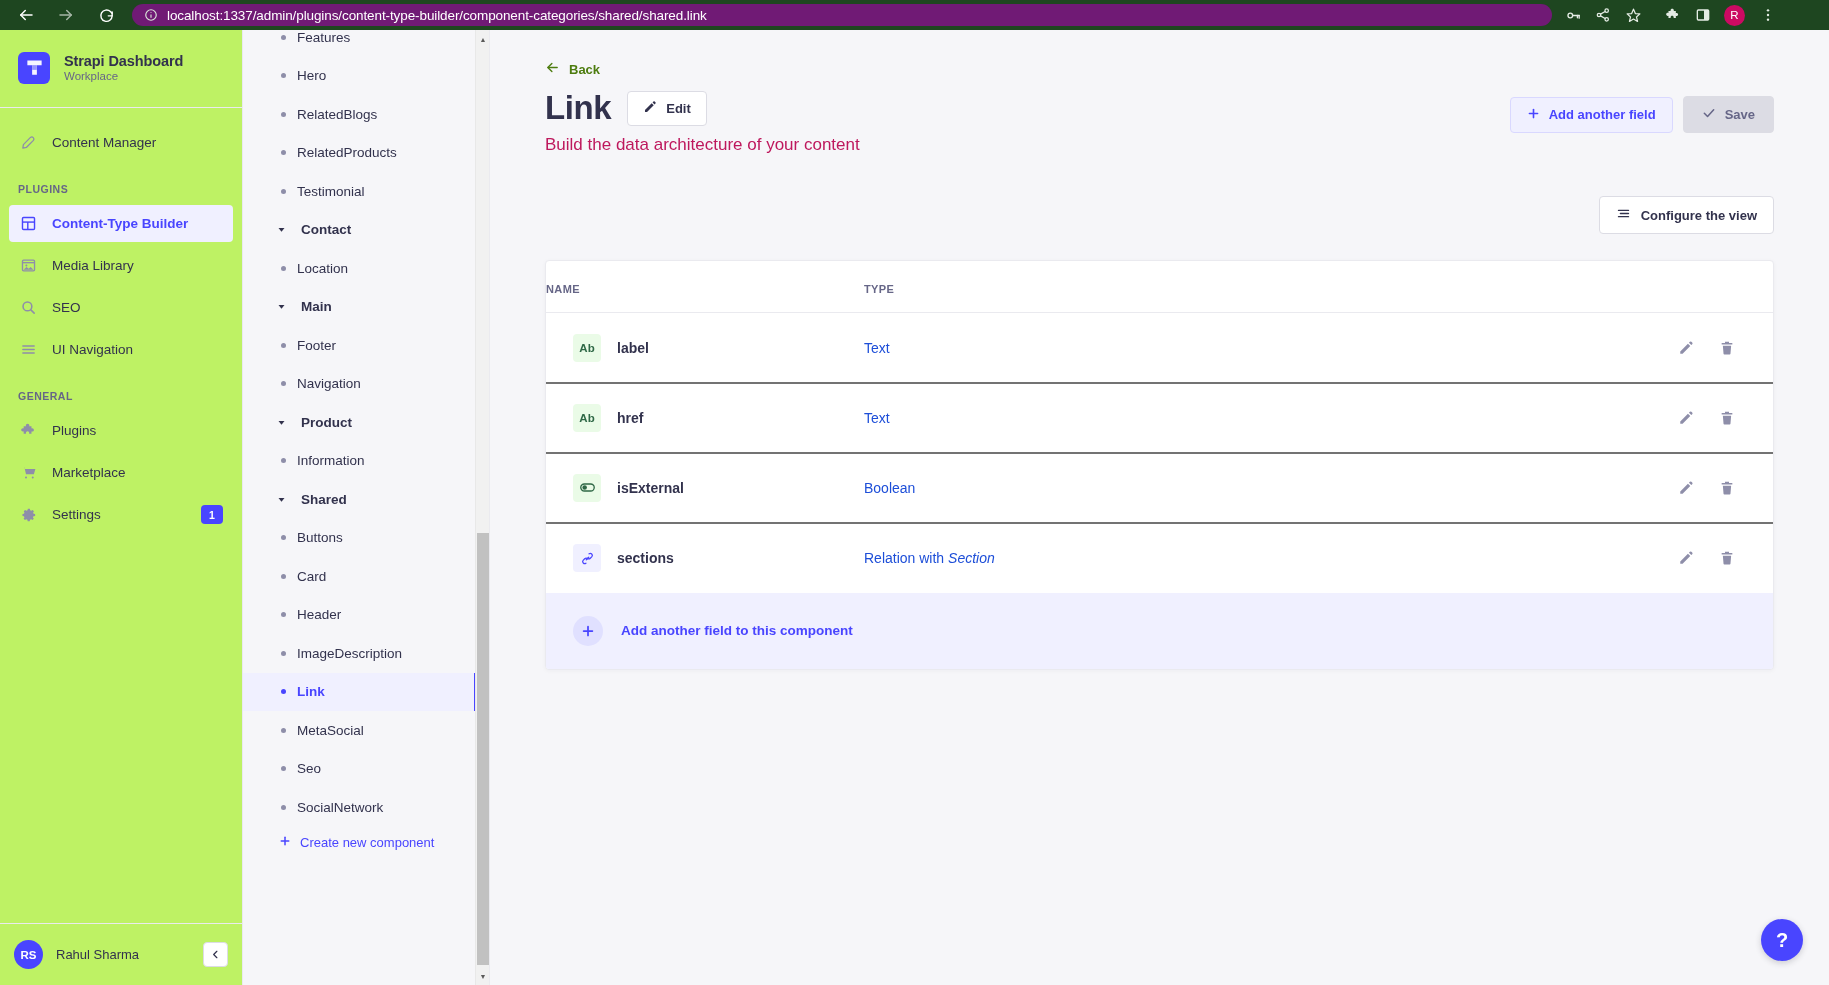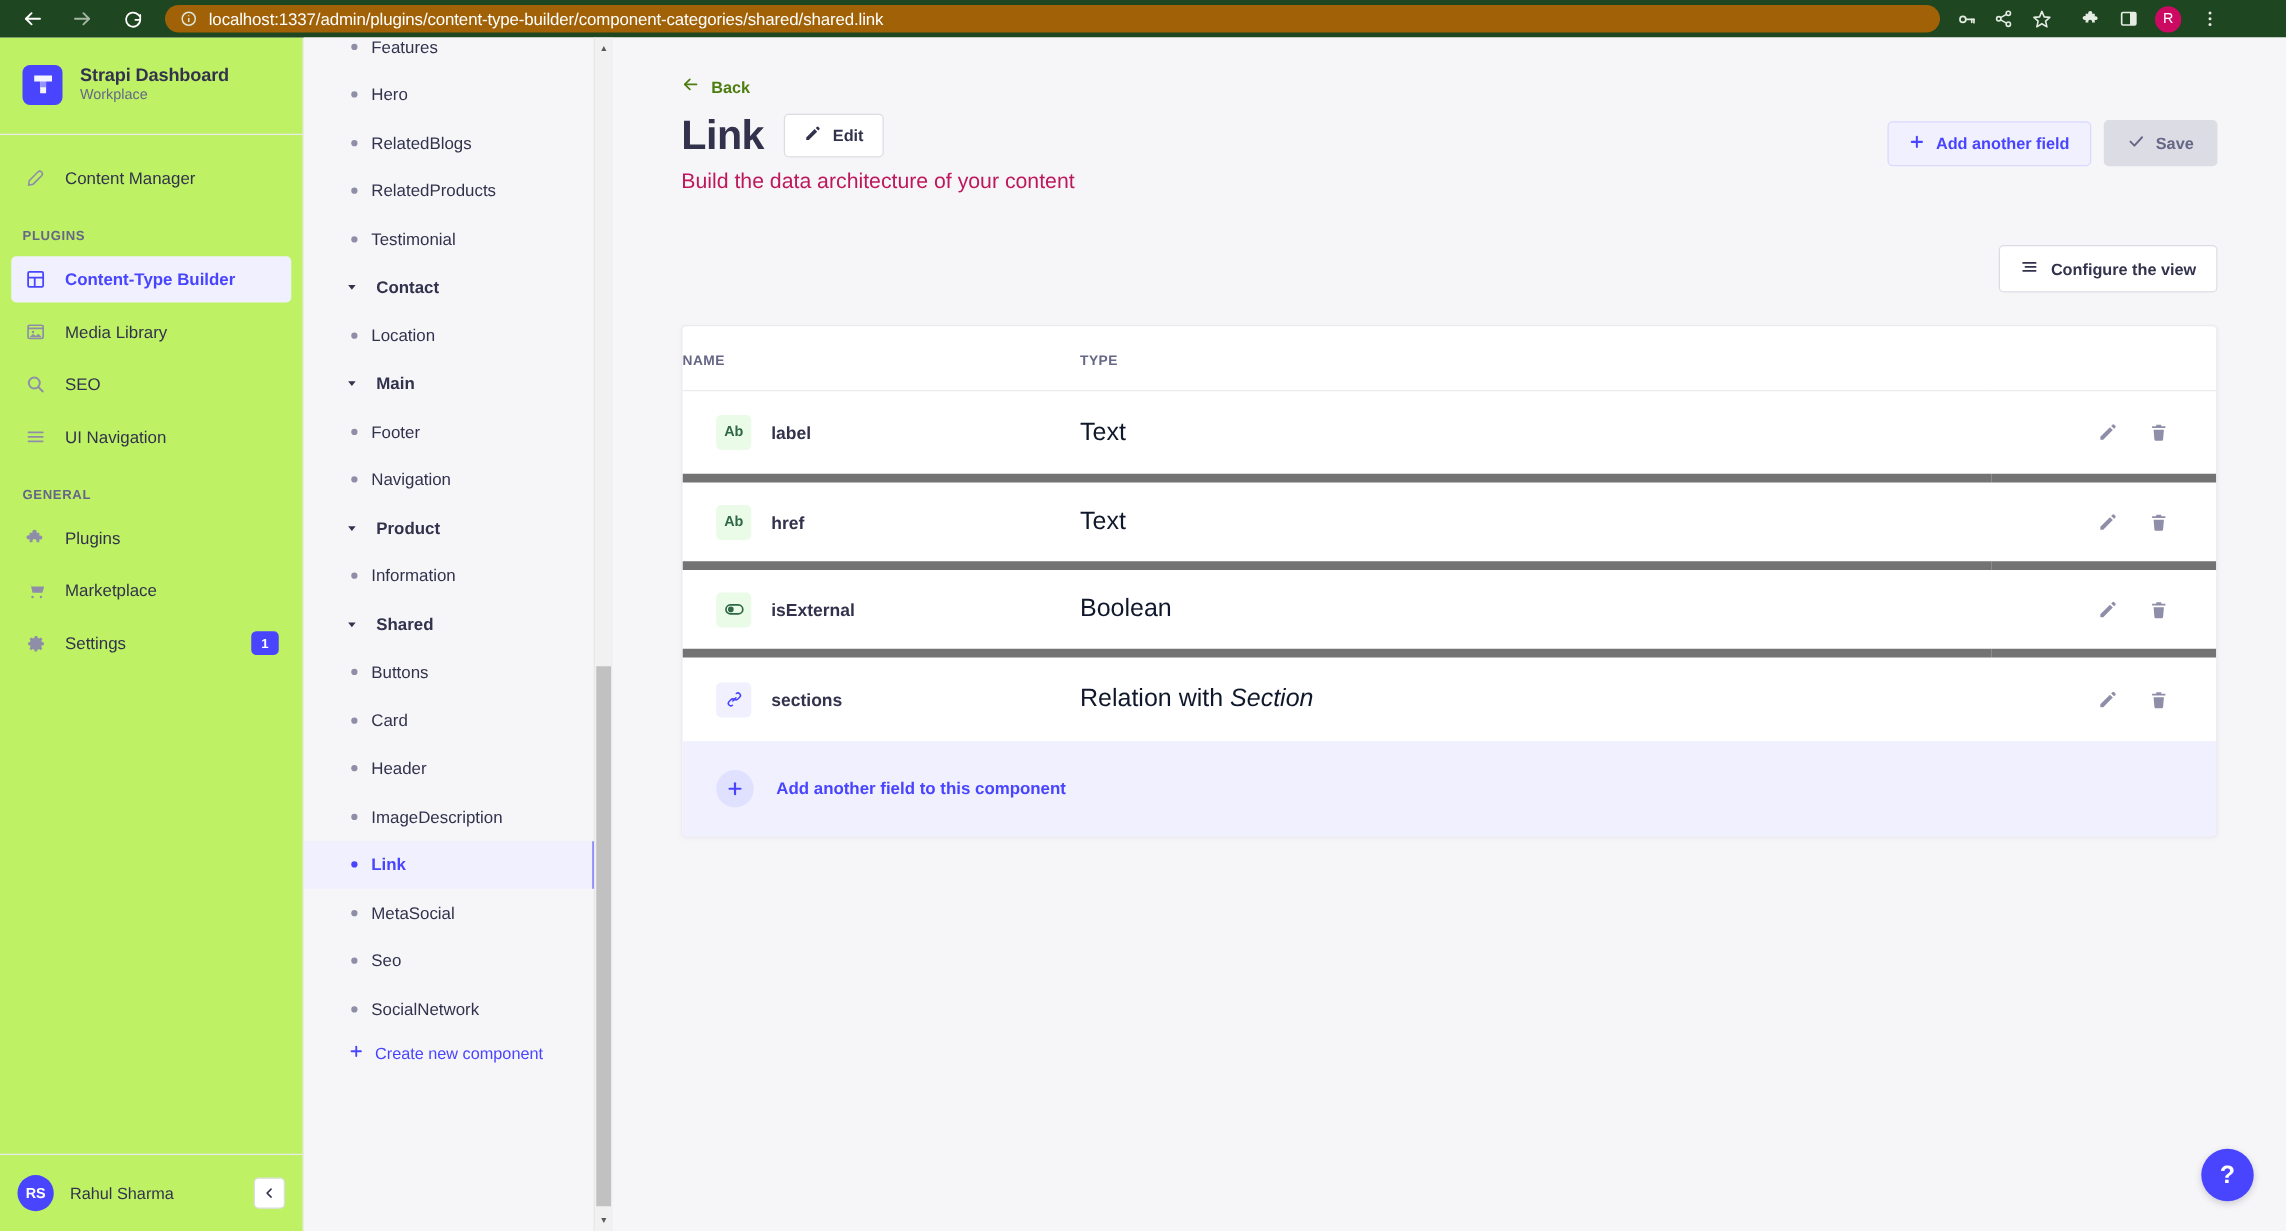--- a/index.html
+++ b/index.html
@@ -25,21 +25,21 @@
     width: 24px; height: 24px;
     display: flex; align-items: center; justify-content: center;
     color: #ffffff;
     border-radius: 50%;
     flex: none;
   }
   .nav-btn svg { display: block; }
   .omnibox {
     flex: 1;
     height: 22px;
-    background: #a16207;
+    background: #701a75;
     border-radius: 14px;
     display: flex;
     align-items: center;
     padding: 0 12px;
     gap: 9px;
     max-width: 1420px;
   }
   .omnibox .info-ico { color: #dbe7db; display:flex; }
   .url-text {
     font-size: 13.5px;
@@ -266,37 +266,37 @@
     text-align: left;
     font-size: 11px; font-weight: 700; letter-spacing: 0.4px;
     color: #666687;
     padding: 22px 0 17px 0;
     border-bottom: 1px solid #eaeaef;
   }
   th.col-name { padding-left: 27px; width: 318px; }
   th.col-type { width: auto; }
   th.col-act { width: 180px; }
   table.fields td {
-    border-bottom: 7px solid #737373;
+    border-bottom: 2px solid #737373;
     padding: 0;
     height: 70px;
     vertical-align: middle;
   }
   table.fields tr:last-child td { border-bottom: none; }
   .cell-name { display: flex; align-items: center; gap: 16px; padding-left: 27px; }
   .type-ico {
     width: 28px; height: 28px; border-radius: 4px;
     display: flex; align-items: center; justify-content: center;
     flex: none;
     font-size: 11.5px; font-weight: 700;
   }
   .type-ico.green { background: #eafbe7; color: #2f6846; }
   .type-ico.blue { background: #f0f0ff; color: #4945ff; }
   .field-name { font-size: 14px; font-weight: 700; color: #32324d; }
-  .field-type { font-size: 20px; color: #0f172a; }
+  .field-type { font-size: 14px; color: #1d4ed8; }
   .field-type em { font-style: italic; }
   .cell-actions { display: flex; align-items: center; justify-content: flex-start; gap: 25px; padding-left: 85px; }
   .act-ico { color: #8e8ea9; cursor: pointer; display: flex; }
   .add-field-row {
     background: #f0f0ff;
     display: flex; align-items: center; gap: 18px;
     padding: 23px 27px;
     cursor: pointer;
   }
   .plus-circle {

